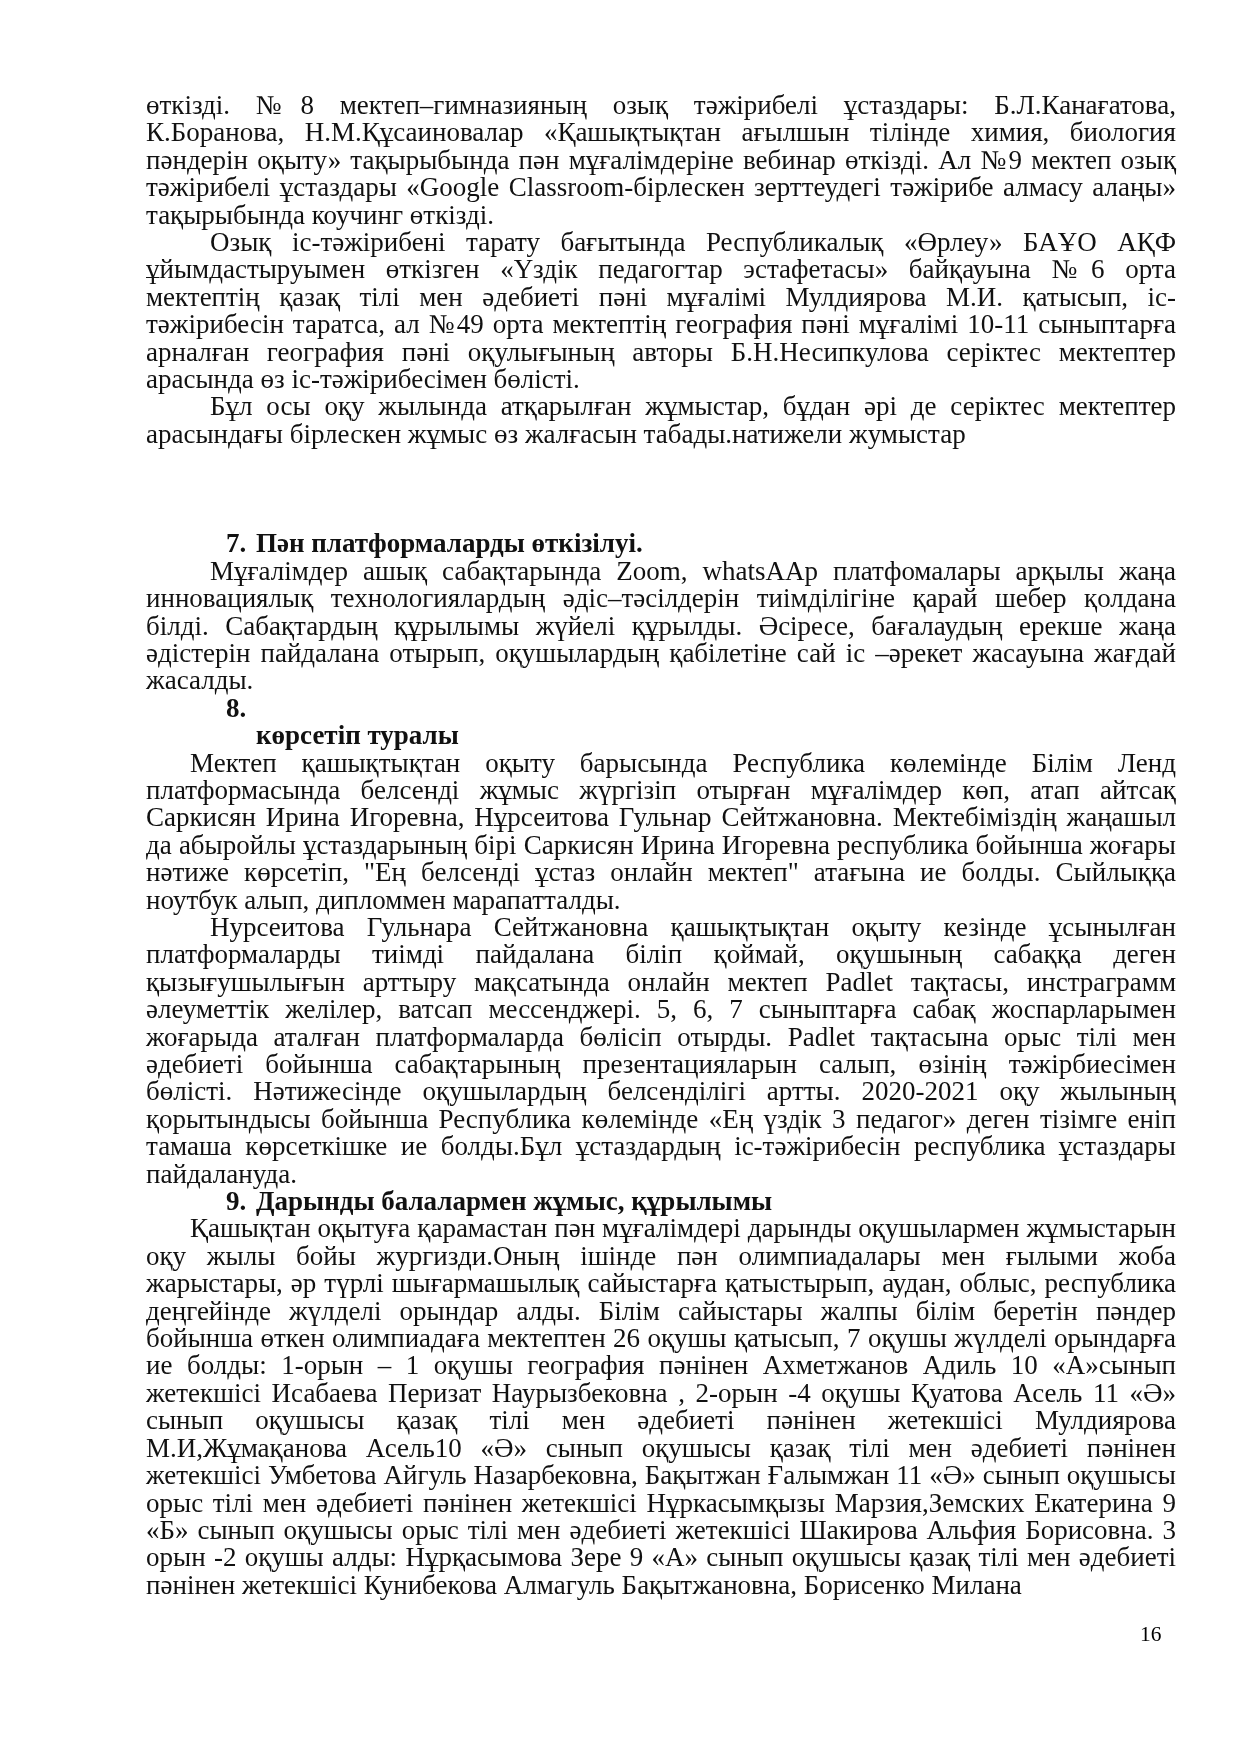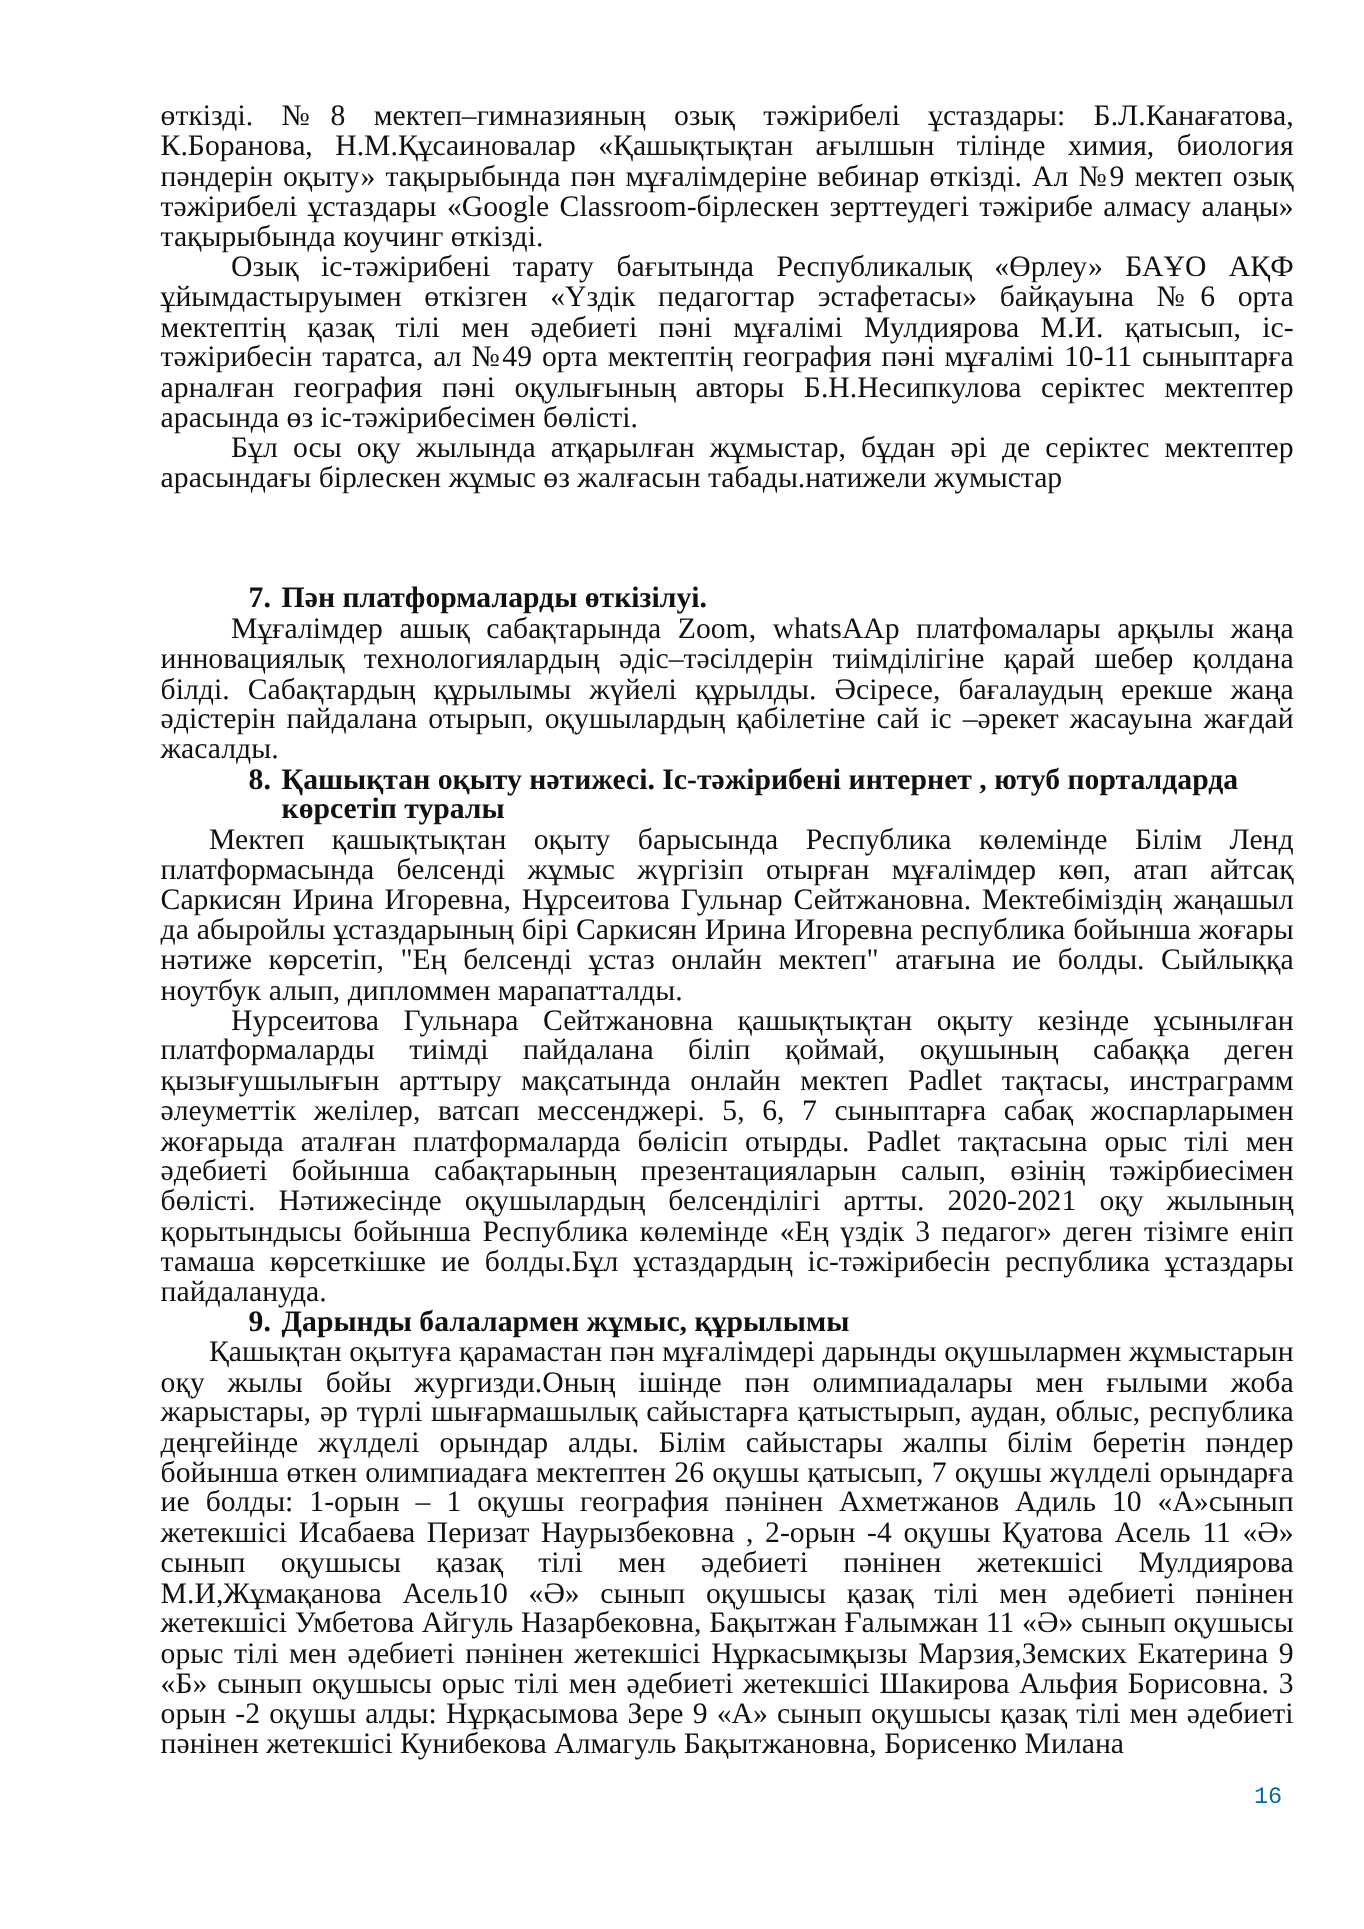--- a/index.html
+++ b/index.html
@@ -14,43 +14,43 @@
   p.indent-small { text-indent: 44px; }
   p.last-left { text-align-last: left; }
   .heading {
     font-weight: bold; margin: 0; position: relative; padding-left: 110px;
     text-align: left;
   }
   .heading .num { position: absolute; left: 80px; }
   .gap-big { height: 82px; }
   .page-number {
     position: absolute; left: 1140px; top: 1622px;
-    font-family: Liberation Mono, monospace;
-    font-size: 21.4px; color: #0369a1;
+    font-family: Liberation Serif, serif;
+    font-size: 21.4px; color: #000000;
   }
 </style>
 </head>
 <body>
 
 <div class="page">
   <p class="last-left">өткізді. №8 мектеп–гимназияның озық тәжірибелі ұстаздары: Б.Л.Канағатова, К.Боранова, Н.М.Құсаиновалар «Қашықтықтан ағылшын тілінде химия, биология пәндерін оқыту» тақырыбында пән мұғалімдеріне вебинар өткізді. Ал №9 мектеп озық тәжірибелі ұстаздары «Google Classroom-бірлескен зерттеудегі тәжірибе алмасу алаңы» тақырыбында коучинг өткізді.</p>
   <p class="indent last-left">Озық іс-тәжірибені тарату бағытында Республикалық «Өрлеу» БАҰО АҚФ ұйымдастыруымен өткізген «Үздік педагогтар эстафетасы» байқауына №6 орта мектептің қазақ тілі мен әдебиеті пәні мұғалімі Мулдиярова М.И. қатысып, іс-тәжірибесін таратса, ал №49 орта мектептің география пәні мұғалімі 10-11 сыныптарға арналған география пәні оқулығының авторы Б.Н.Несипкулова серіктес мектептер арасында өз іс-тәжірибесімен бөлісті.</p>
   <p class="indent last-left">Бұл осы оқу жылында атқарылған жұмыстар, бұдан әрі де серіктес мектептер арасындағы бірлескен жұмыс өз жалғасын табады.натижели жумыстар</p>
 
   <div class="gap-big"></div>
 
   <div class="heading">
     <span class="num">7.</span>
     <span>Пән платформаларды өткізілуі.</span>
   </div>
   <p class="indent last-left">Мұғалімдер ашық сабақтарында Zoom, whatsAAp платфомалары арқылы жаңа инновациялық технологиялардың әдіс–тәсілдерін тиімділігіне қарай шебер қолдана білді. Сабақтардың құрылымы жүйелі құрылды. Әсіресе, бағалаудың ерекше жаңа әдістерін пайдалана отырып, оқушылардың қабілетіне сай іс –әрекет жасауына жағдай жасалды.</p>
 
   <div class="heading">
     <span class="num">8.</span>
-    <span>Қашықтан оқыту нәтижесі. Іс-тәжірибені интернет , ютуб порталдарда</span><br>
+    <br>
     <span>көрсетіп туралы</span>
   </div>
   <p class="indent-small last-left">Мектеп қашықтықтан оқыту барысында Республика көлемінде Білім Ленд платформасында белсенді жұмыс жүргізіп отырған мұғалімдер көп, атап айтсақ Саркисян Ирина Игоревна, Нұрсеитова Гульнар Сейтжановна. Мектебіміздің жаңашыл да абыройлы ұстаздарының бірі Саркисян Ирина Игоревна республика бойынша жоғары нәтиже көрсетіп, "Ең белсенді ұстаз онлайн мектеп" атағына ие болды. Сыйлыққа ноутбук алып, дипломмен марапатталды.</p>
   <p class="indent last-left">Нурсеитова Гульнара Сейтжановна қашықтықтан оқыту кезінде ұсынылған платформаларды тиімді пайдалана біліп қоймай, оқушының сабаққа деген қызығушылығын арттыру мақсатында онлайн мектеп Padlet тақтасы, инстраграмм әлеуметтік желілер, ватсап мессенджері. 5, 6, 7 сыныптарға сабақ жоспарларымен жоғарыда аталған платформаларда бөлісіп отырды. Padlet тақтасына орыс тілі мен әдебиеті бойынша сабақтарының презентацияларын салып, өзінің тәжірбиесімен бөлісті. Нәтижесінде оқушылардың белсенділігі артты. 2020-2021 оқу жылының қорытындысы бойынша Республика көлемінде «Ең үздік 3 педагог» деген тізімге еніп тамаша көрсеткішке ие болды.Бұл ұстаздардың іс-тәжірибесін республика ұстаздары пайдалануда.</p>
 
   <div class="heading">
     <span class="num">9.</span>
     <span>Дарынды балалармен жұмыс, құрылымы</span>
   </div>
   <p class="indent-small">Қашықтан оқытуға қарамастан пән мұғалімдері дарынды оқушылармен жұмыстарын оқу жылы бойы жургизди.Оның ішінде пән олимпиадалары мен ғылыми жоба жарыстары, әр түрлі шығармашылық сайыстарға қатыстырып, аудан, облыс, республика деңгейінде жүлделі орындар алды. Білім сайыстары жалпы білім беретін пәндер бойынша өткен олимпиадаға мектептен 26 оқушы қатысып, 7 оқушы жүлделі орындарға ие болды: 1-орын – 1 оқушы география пәнінен Ахметжанов Адиль 10 «А»сынып жетекшісі Исабаева Перизат Наурызбековна , 2-орын -4 оқушы Қуатова Асель 11 «Ә» сынып оқушысы қазақ тілі мен әдебиеті пәнінен жетекшісі Мулдиярова М.И,Жұмақанова Асель10 «Ә» сынып оқушысы қазақ тілі мен әдебиеті пәнінен жетекшісі Умбетова Айгуль Назарбековна, Бақытжан Ғалымжан 11 «Ә» сынып оқушысы орыс тілі мен әдебиеті пәнінен жетекшісі Нұркасымқызы Марзия,Земских Екатерина 9 «Б» сынып оқушысы орыс тілі мен әдебиеті жетекшісі Шакирова Альфия Борисовна. 3 орын -2 оқушы алды: Нұрқасымова Зере 9 «А» сынып оқушысы қазақ тілі мен әдебиеті пәнінен жетекшісі Кунибекова Алмагуль Бақытжановна, Борисенко Милана</p>

